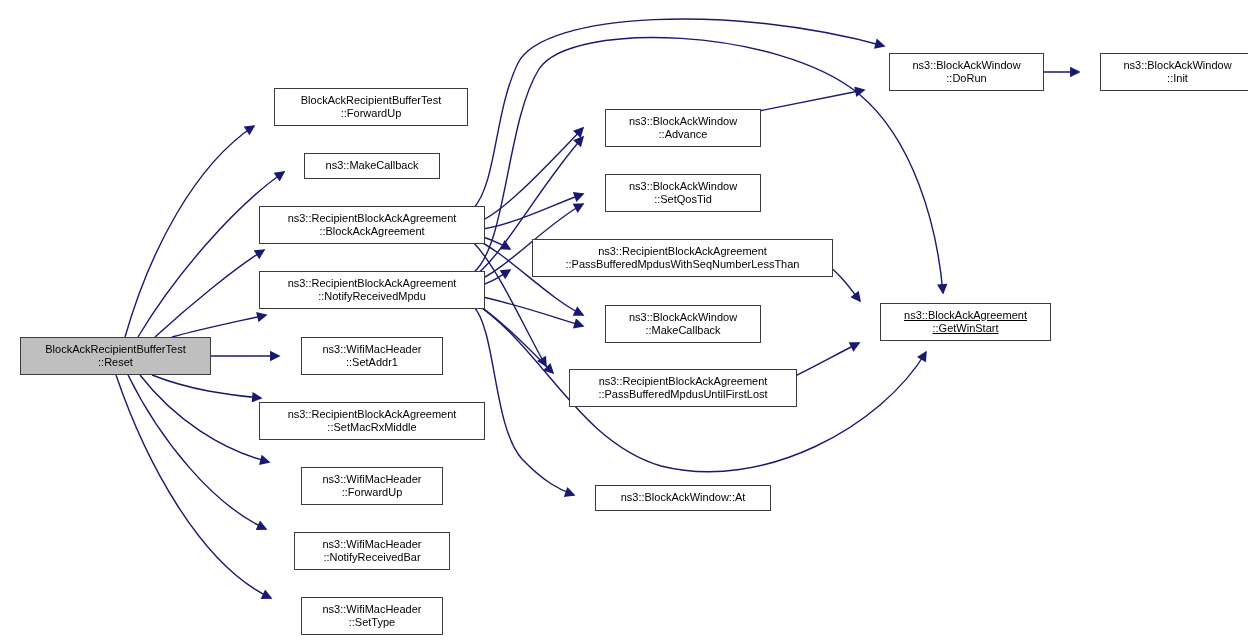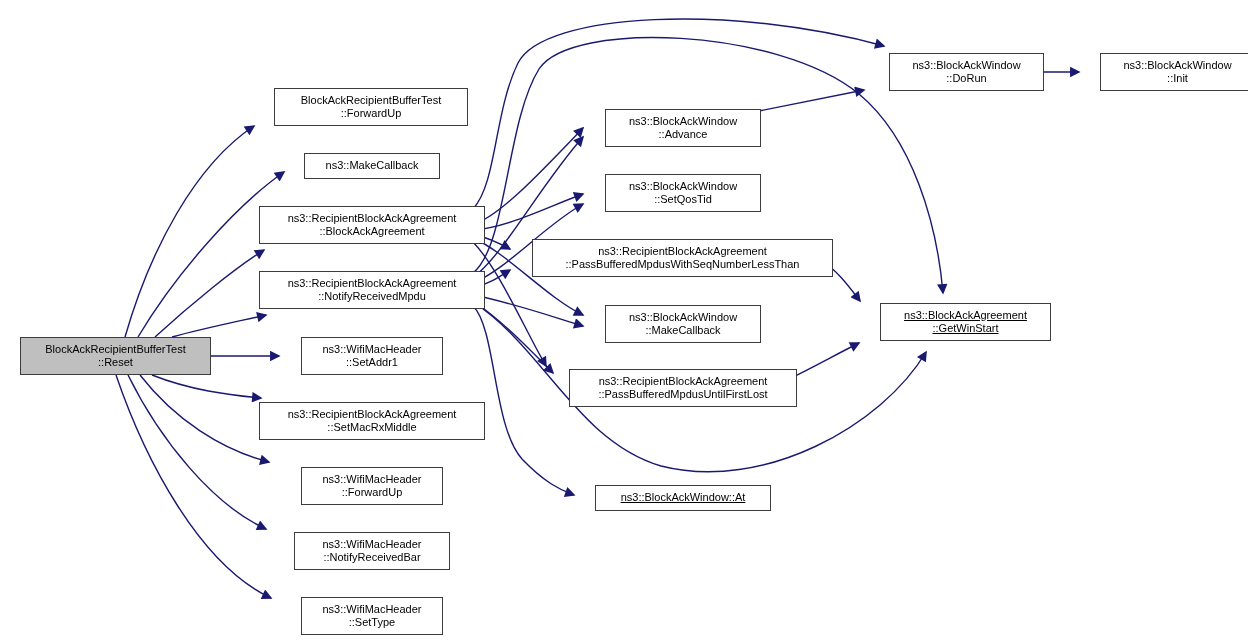--- a/index.html
+++ b/index.html
@@ -138,21 +138,21 @@
   <div class="node" style="left: 593px; top: 305px; width: 156px; height: 38px; border-color: rgb(60, 60, 60); color: rgb(0, 0, 0); background: rgb(255, 255, 255);">
     <span>ns3::BlockAckWindow</span>
     <span>::MakeCallback</span>
   </div>
 
   <div class="node" style="left: 557px; top: 369px; width: 228px; height: 38px; border-color: rgb(60, 60, 60); color: rgb(0, 0, 0); background: rgb(255, 255, 255);">
     <span>ns3::RecipientBlockAckAgreement</span>
     <span>::PassBufferedMpdusUntilFirstLost</span>
   </div>
 
-  <div class="node" style="left: 583px; top: 485px; width: 176px; height: 26px; border-color: rgb(60, 60, 60); color: rgb(0, 0, 0); background: rgb(255, 255, 255); text-decoration: underline;">
+  <div class="node" style="left: 583px; top: 485px; width: 176px; height: 26px; border-color: rgb(60, 60, 60); color: rgb(0, 0, 0); background: rgb(255, 255, 255);">
     <span>ns3::BlockAckWindow::At</span>
   </div>
 
   <div class="node" style="left: 877px; top: 53px; width: 155px; height: 38px; border-color: rgb(60, 60, 60); color: rgb(0, 0, 0); background: rgb(255, 255, 255);">
     <span>ns3::BlockAckWindow</span>
     <span>::DoRun</span>
   </div>
 
   <div class="node" style="left: 868px; top: 303px; width: 171px; height: 38px; border-color: rgb(60, 60, 60); color: rgb(0, 0, 0); background: rgb(255, 255, 255); text-decoration: underline;">
     <span>ns3::BlockAckAgreement</span>

